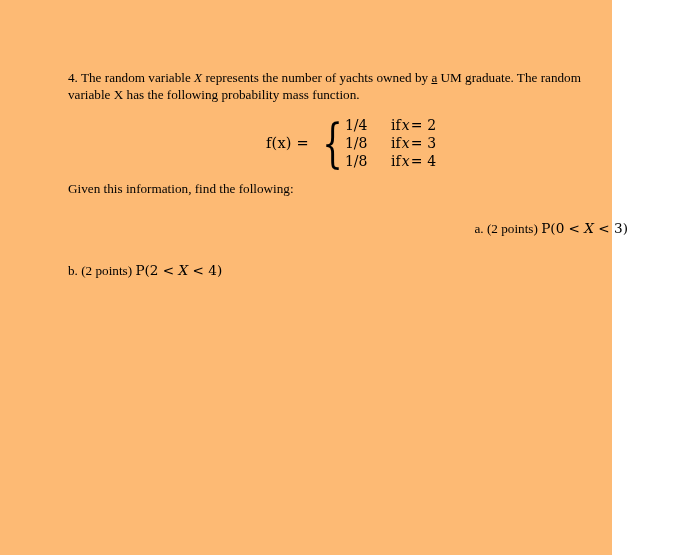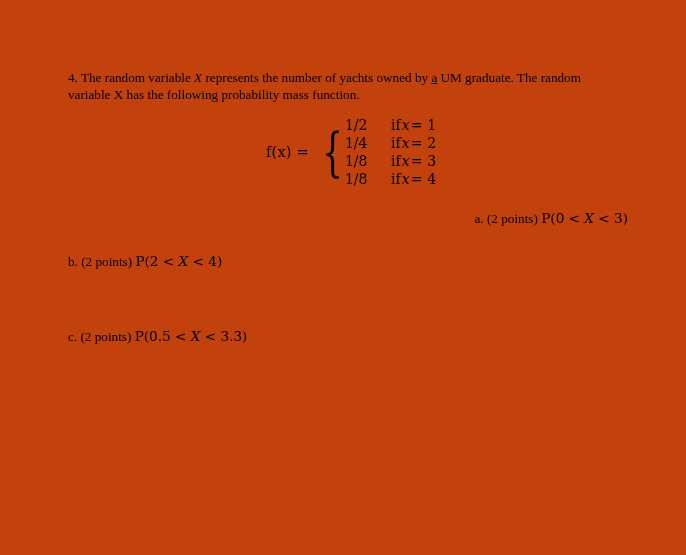--- a/index.html
+++ b/index.html
@@ -13,23 +13,23 @@
     position: relative;
     overflow: hidden;
     font-family: "Liberation Serif", "DejaVu Serif", serif;
     color: #000000;
     -webkit-font-smoothing: antialiased;
   }
 
   .page {
     position: absolute;
     left: 0; top: 0;
-    width: 686px;
+    width: 612px;
     height: 555px;
-    background: #c2410c;
+    background: #fdba74;
   }
 
   .content {
     position: absolute;
     left: 68px;
     top: 57px;
     width: 560px;
   }
 
   
@@ -127,45 +127,41 @@
 <div class="page">
   <div class="content">
 
     <p class="intro"><span>4. The random variable </span><span class="mathvar">X</span><span> represents the number of yachts owned by </span><span class="grammar-underline">a</span><span> UM graduate.  The random variable X has the following probability mass function.</span></p>
 
     <div class="pmf-block">
       <span class="pmf-lhs">f(x) =</span>
       <span class="pmf-brace">{</span>
       <div class="pmf-rows">
 
-        <div class="pmf-row">
-          <span class="pmf-val">1/2</span>
-          <span class="pmf-cond"><span>if</span><span class="v">x</span><span>= 1</span></span>
-        </div>
 
         <div class="pmf-row">
           <span class="pmf-val">1/4</span>
           <span class="pmf-cond"><span>if</span><span class="v">x</span><span>= 2</span></span>
         </div>
 
         <div class="pmf-row">
           <span class="pmf-val">1/8</span>
           <span class="pmf-cond"><span>if</span><span class="v">x</span><span>= 3</span></span>
         </div>
 
         <div class="pmf-row">
           <span class="pmf-val">1/8</span>
           <span class="pmf-cond"><span>if</span><span class="v">x</span><span>= 4</span></span>
         </div>
 
       </div>
     </div>
 
+    <p class="given">Given this information, find the following:</p>
 
     <p class="part p-a"><span>a. (2 points) </span><span class="expr"><span>P(0 &lt; </span><span class="it">X</span><span> &lt; 3)</span></span></p>
 
     <p class="part p-b"><span>b. (2 points) </span><span class="expr"><span>P(2 &lt; </span><span class="it">X</span><span> &lt; 4)</span></span></p>
 
-    <p class="part p-c"><span>c. (2 points) </span><span class="expr"><span>P(0.5 &lt; </span><span class="it">X</span><span> &lt; 3.3)</span></span></p>
 
 
   </div>
 </div>
 
 </body></html>

